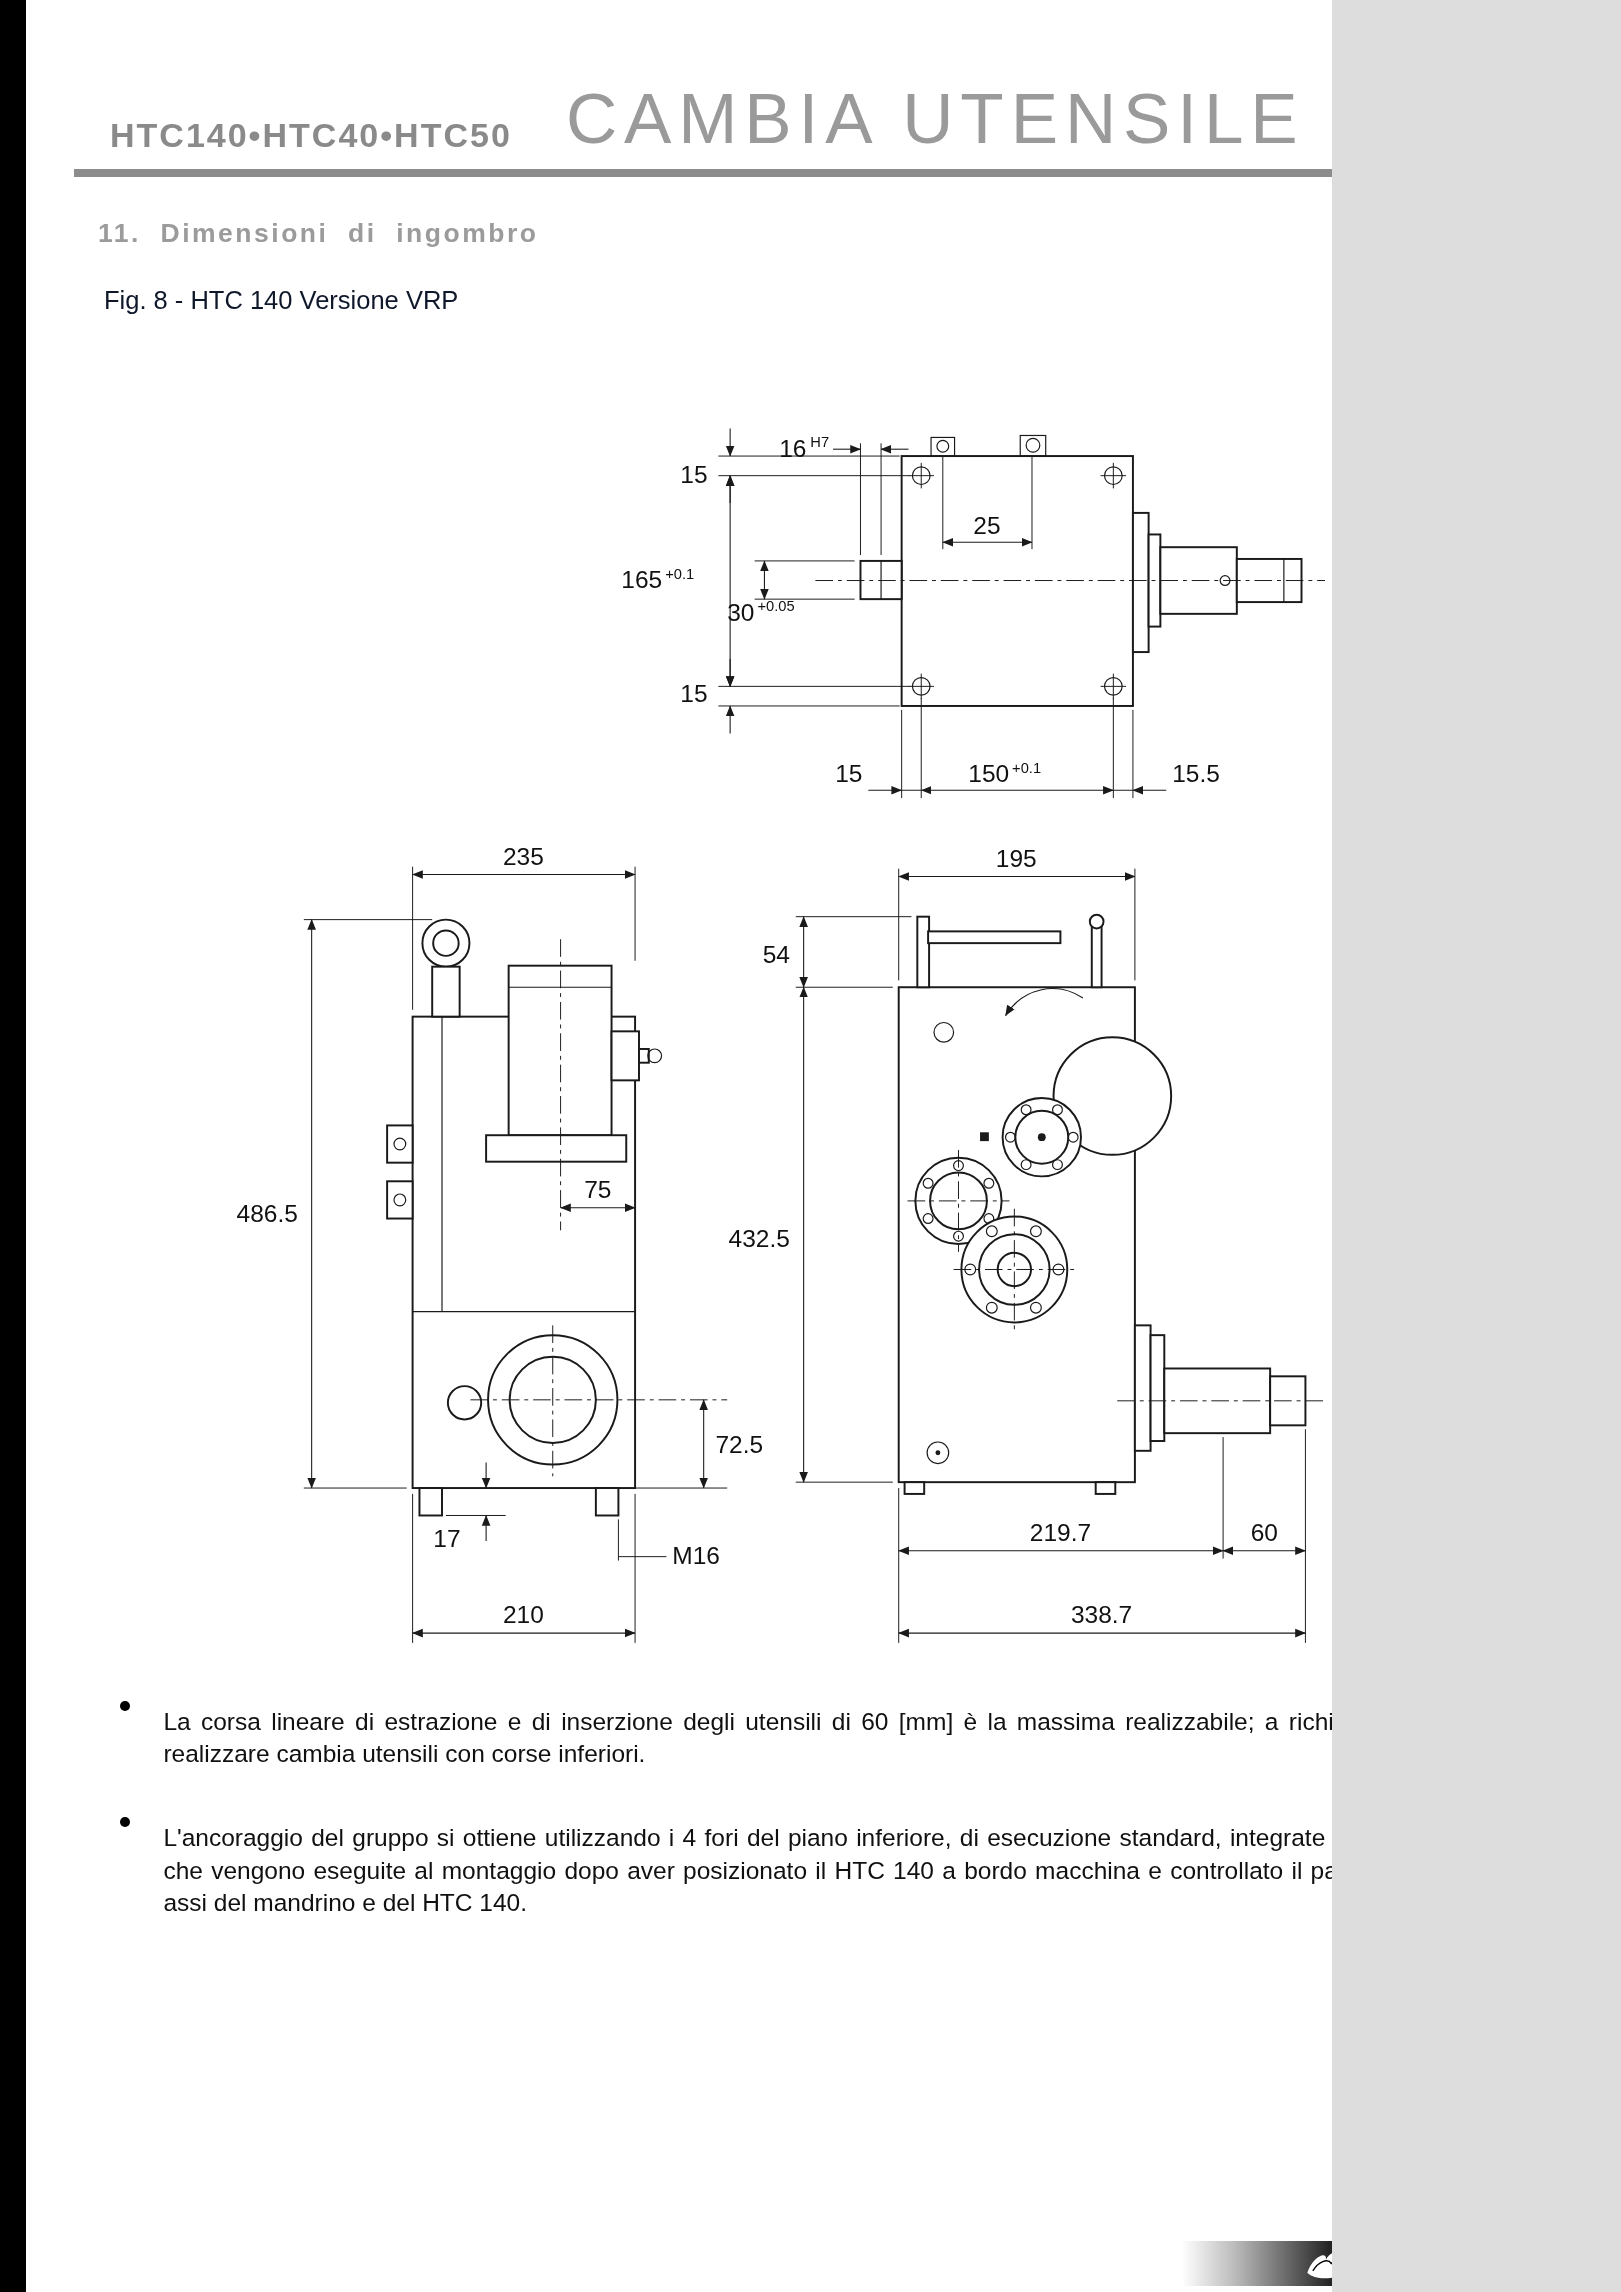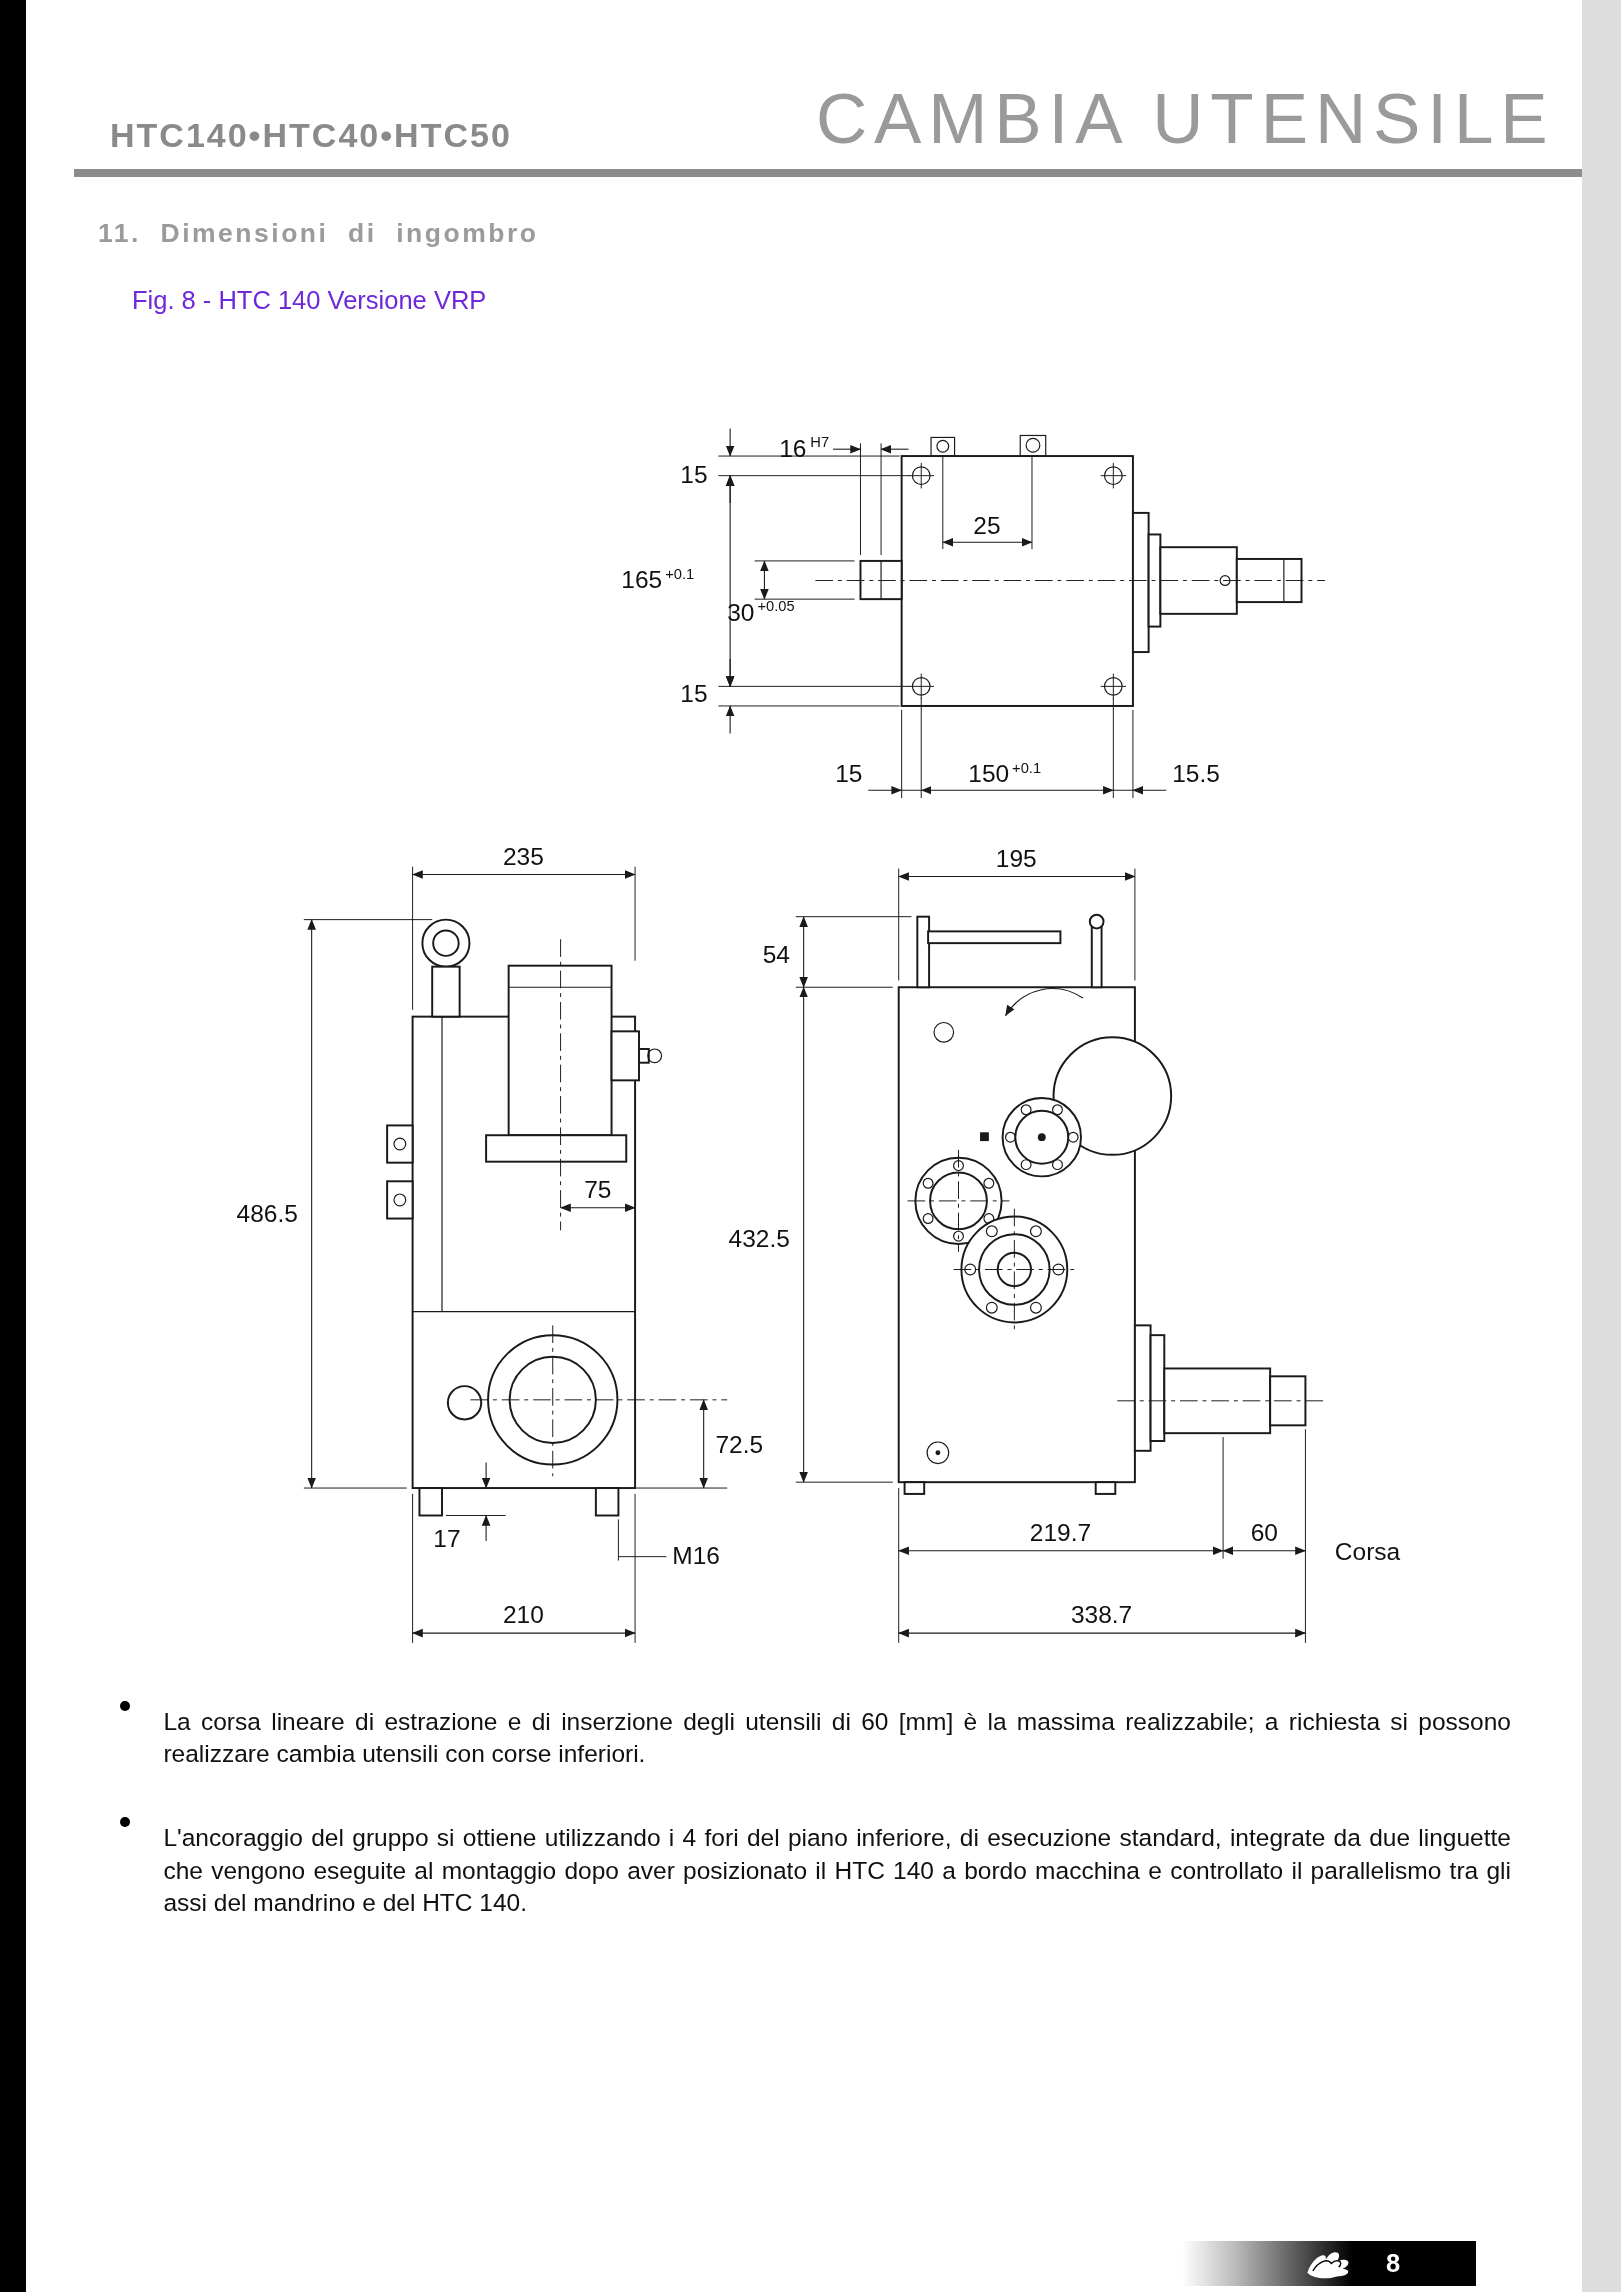--- a/index.html
+++ b/index.html
@@ -1,26 +1,26 @@
 <!DOCTYPE html>
 <html><head>
 <meta charset="utf-8">
 <style>
   html,body{margin:0;padding:0;background:#ddd;}
-  .page{position:relative;width:1582px;height:2293px;background:#fff;overflow:hidden;
+  .page{position:relative;width:1332px;height:2293px;background:#fff;overflow:hidden;
         font-family:"Liberation Sans",sans-serif;color:#111;}
   .left-bar{position:absolute;left:0;top:0;width:25.5px;height:2293px;background:#000;}
   .hdr-models{position:absolute;left:110px;top:116px;font-size:34px;font-weight:bold;
               color:#8a8a8a;letter-spacing:2px;}
   .hdr-title{position:absolute;right:27.4px;top:78px;font-size:71px;font-weight:400;
              color:#9a9a9a;letter-spacing:6.9px;white-space:nowrap;}
   .hdr-rule{position:absolute;left:74px;top:169px;width:1522px;height:7.8px;background:#8c8c8c;}
   .section-title{position:absolute;left:98px;top:218px;margin:0;font-size:26.5px;font-weight:bold;
                  color:#9b9b9b;letter-spacing:2.5px;word-spacing:9.8px;}
-  .fig-caption{position:absolute;left:132px;top:286px;font-size:25.5px;color:#6d28d9;}
+  .fig-caption{position:absolute;left:104px;top:286px;font-size:25.5px;color:#0f172a;}
   .drawing{position:absolute;left:0;top:0;width:1621px;height:2293px;}
 
   
   .ol{fill:#fff;stroke:#1a1a1a;stroke-width:2;}
   .oln{fill:none;stroke:#1a1a1a;stroke-width:2;}
   .thin{fill:none;stroke:#1a1a1a;stroke-width:1.2;}
   .ext{stroke:#1a1a1a;stroke-width:1;fill:none;}
   .dim{stroke:#1a1a1a;stroke-width:1.1;fill:none;}
   .cl{stroke:#1a1a1a;stroke-width:1;fill:none;stroke-dasharray:18 5 4 5;}
   .dt{font-family:"Liberation Sans",sans-serif;font-size:25px;fill:#111;}

